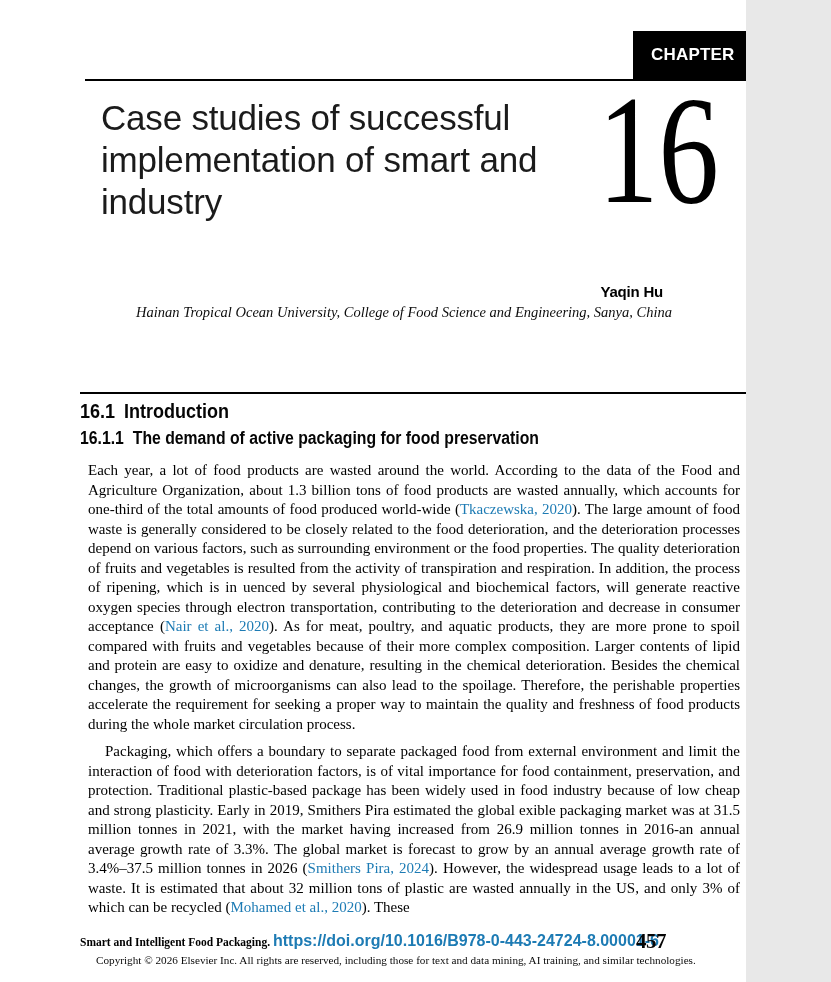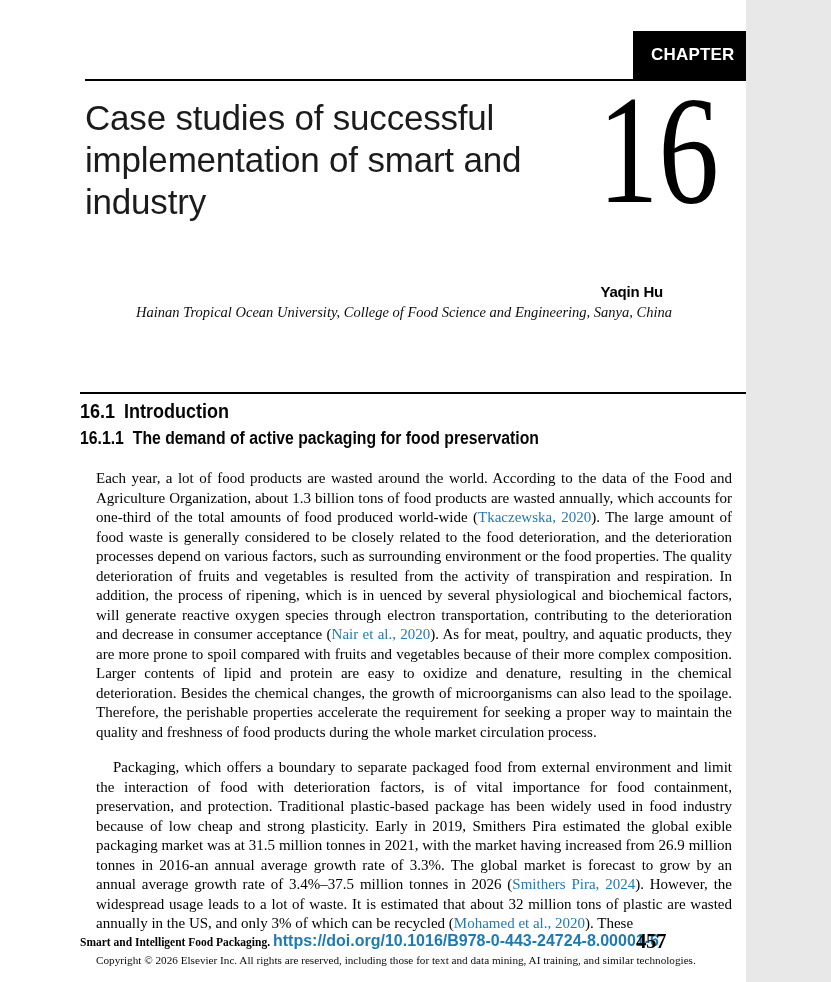--- a/index.html
+++ b/index.html
@@ -21,21 +21,21 @@
   .chapter-banner .label{
     color:#fff;
     font-family:"Liberation Sans",sans-serif;
     font-weight:bold;font-size:17px;letter-spacing:0.2px;
   }
   .top-rule{
     position:absolute;left:85px;top:79px;width:746px;height:2px;background:#000;
   }
   
   .title-block{
-    position:absolute;left:85px;top:97px;width:480px;
+    position:absolute;left:101px;top:97px;width:480px;
     font-family:"Liberation Sans",sans-serif;
     font-weight:400;font-size:35px;line-height:42px;
     color:#1b1b1b;letter-spacing:-0.2px;
   }
   
   .chapter-number{
     position:absolute;left:598px;top:73px;
     font-family:"Liberation Serif",serif;
     font-size:155px;line-height:155px;font-weight:400;color:#000;
     transform:scaleX(0.78);transform-origin:left top;
@@ -72,21 +72,21 @@
     white-space:nowrap;
   }
   .h1 .sec-num,.h2 .sec-num{margin-right:10px;}
   
   .article-body{
     position:absolute;left:80px;top:453px;width:668px;
     font-family:"Liberation Serif",serif;
     font-size:15px;line-height:19.5px;
     text-align:justify;color:#000;
   }
-  .body-para{margin:16px;}
+  .body-para{margin:8px;}
   .body-para.indent{text-indent:17px;}
   .citation{color:#1d7bb4;}
   
   .footer{
     position:absolute;left:80px;top:934px;width:620px;
     font-family:"Liberation Serif",serif;
   }
   .footer-line1{font-size:11.5px;line-height:14px;}
   .footer-line1 .book-title{font-weight:bold;color:#000;}
   .footer-line1 .doi-link{

